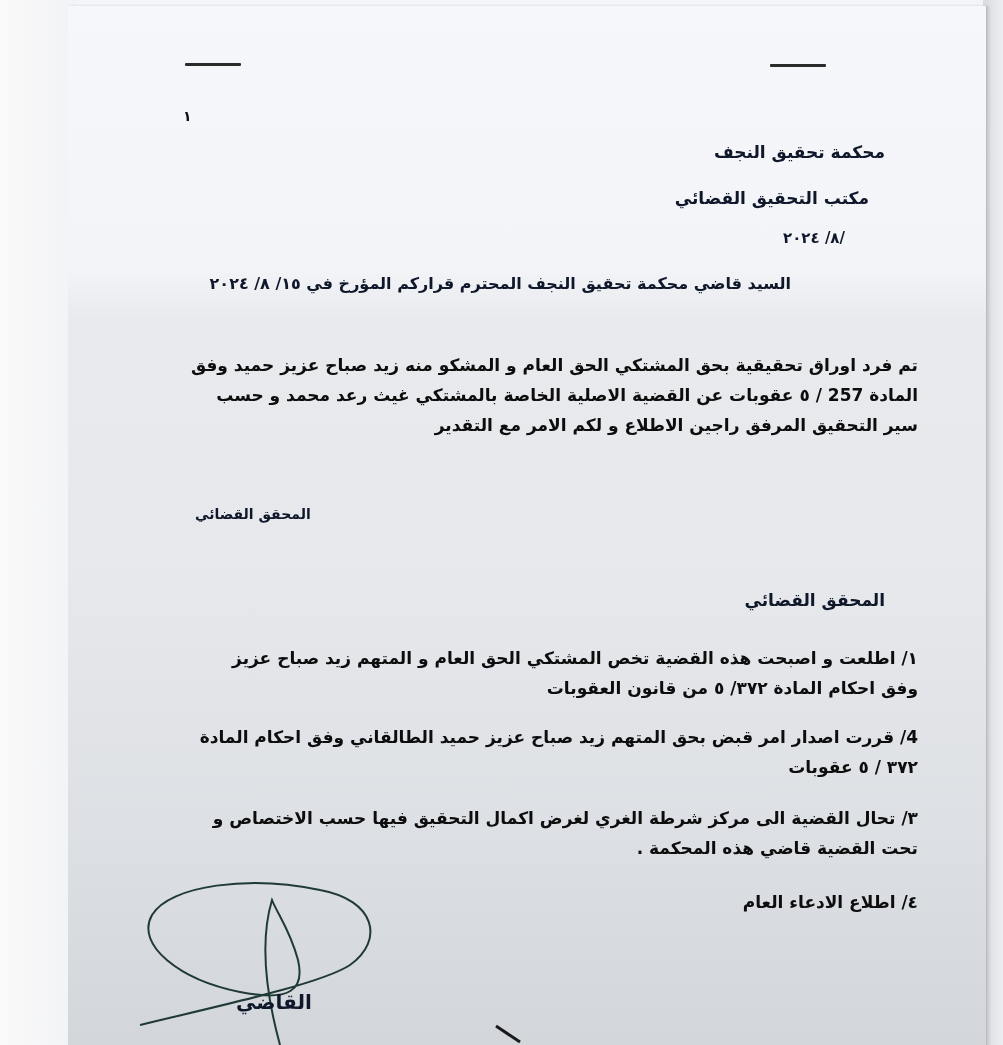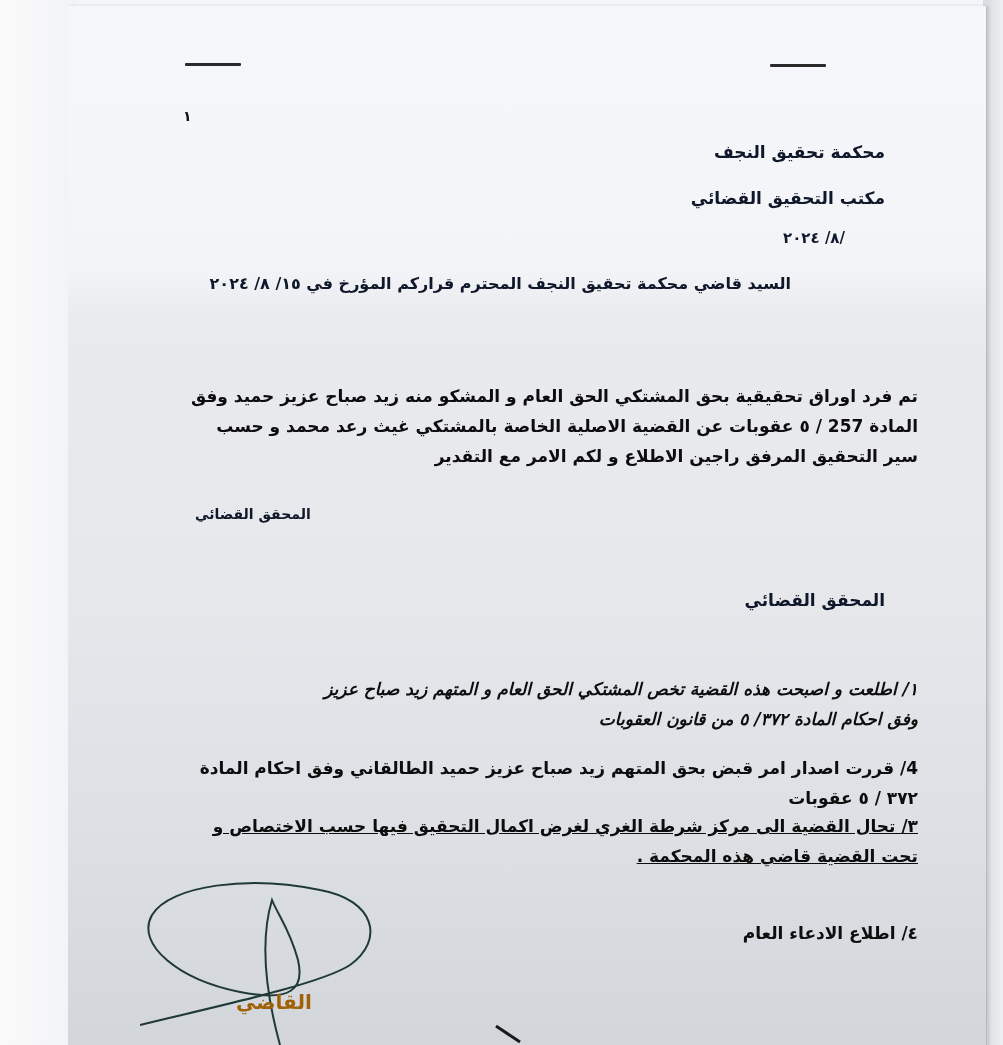--- a/index.html
+++ b/index.html
@@ -28,72 +28,72 @@
   .page-num {
     position:absolute; left:183px; top:108px; font-size:14px; font-weight:bold; color:#111;
   }
   .txt {
     position:absolute; direction:rtl; text-align:right; color:#0f172a; font-weight:bold;
     font-family:"DejaVu Sans", sans-serif; white-space:nowrap;
   }
   .header-line { font-size:17px; }
   .para {
     position:absolute; direction:rtl; text-align:right; color:#0d0d0d; font-weight:bold;
-    font-family:"DejaVu Sans", sans-serif; font-size:17px; line-height:30px;margin-top:31px;
+    font-family:"DejaVu Sans", sans-serif; font-size:17px; line-height:30px;
   }
   .para p { margin:0; }
   .signature {
     position:absolute; left:140px; top:880px; width:260px; height:165px;
   }
   .sig-label {
-    position:absolute; left:236px; top:990px; font-size:20px; font-weight:bold; color:#a16207; direction:rtl;
+    position:absolute; left:236px; top:990px; font-size:20px; font-weight:bold; color:#0f172a; direction:rtl;
     font-family:"DejaVu Sans", sans-serif;
   }
   .pen-mark { position:absolute; left:490px; top:1020px; width:60px; height:25px; }
 </style>
 </head>
 <body>
 
 <div class="backsheet"></div>
 <div class="backsheet-right"></div>
 
 <div class="paper"></div>
 
 <div class="rule" style="left:185px; top:63px;"></div>
 <div class="rule" style="left:770px; top:64px;"></div>
 
 <div class="page-num">١</div>
 
 <div class="txt header-line" style="right:118px; top:142px;">محكمة تحقيق النجف</div>
-<div class="txt header-line" style="right:118px; top:188px;">مكتب التحقيق القضائي</div>
+<div class="txt header-line" style="right:134px; top:188px;">مكتب التحقيق القضائي</div>
 <div class="txt header-line" style="right:158px; top:229px; font-size:15px;">/٨/ ٢٠٢٤</div>
 
 <div class="txt" style="right:212px; top:274px; font-size:16px;text-align:center;">السيد قاضي محكمة تحقيق النجف المحترم قراركم المؤرخ في ١٥/ ٨/ ٢٠٢٤</div>
 
 <div class="para" style="right:85px; top:350px; width:740px;">
   <p>تم فرد اوراق تحقيقية بحق المشتكي الحق العام و المشكو منه زيد صباح عزيز حميد وفق</p>
   <p>المادة 257 / ٥ عقوبات عن القضية الاصلية الخاصة بالمشتكي غيث رعد محمد و حسب</p>
   <p>سير التحقيق المرفق راجين الاطلاع و لكم الامر مع التقدير</p>
 </div>
 
 <div class="txt" style="left:195px; top:506px; font-size:14px;">المحقق القضائي</div>
 
 <div class="txt" style="right:118px; top:590px; font-size:17px;">المحقق القضائي</div>
 
-<div class="para" style="right:85px; top:643px; width:740px;font-style:italic;">
+<div class="para" style="right:85px; top:643px; width:740px;">
   <p>١/ اطلعت و اصبحت هذه القضية تخص المشتكي الحق العام و المتهم زيد صباح عزيز</p>
   <p>وفق احكام المادة ٣٧٢/ ٥ من قانون العقوبات</p>
 </div>
 
 <div class="para" style="right:85px; top:722px; width:740px;">
   <p>4/ قررت اصدار امر قبض بحق المتهم زيد صباح عزيز حميد الطالقاني وفق احكام المادة</p>
   <p>٣٧٢ / ٥ عقوبات</p>
 </div>
 
-<div class="para" style="right:85px; top:780px; width:740px;text-decoration:underline;">
+<div class="para" style="right:85px; top:803px; width:740px;">
   <p>٣/ تحال القضية الى مركز شرطة الغري لغرض اكمال التحقيق فيها حسب الاختصاص و</p>
   <p>تحت القضية قاضي هذه المحكمة .</p>
 </div>
 
 <div class="para" style="right:85px; top:887px; width:740px;">
   <p>٤/ اطلاع الادعاء العام</p>
 </div>
 
 <svg class="signature" viewBox="0 0 260 165">
   <path d="M 0 145 C 60 130, 180 105, 210 85 C 245 60, 235 20, 180 10 C 110 -5, 30 5, 12 35 C -5 65, 40 100, 100 112 C 150 122, 165 110, 158 80 C 150 50, 138 35, 132 20 C 120 60, 125 110, 140 165" fill="none" stroke="#1f3a36" stroke-width="2"></path>

